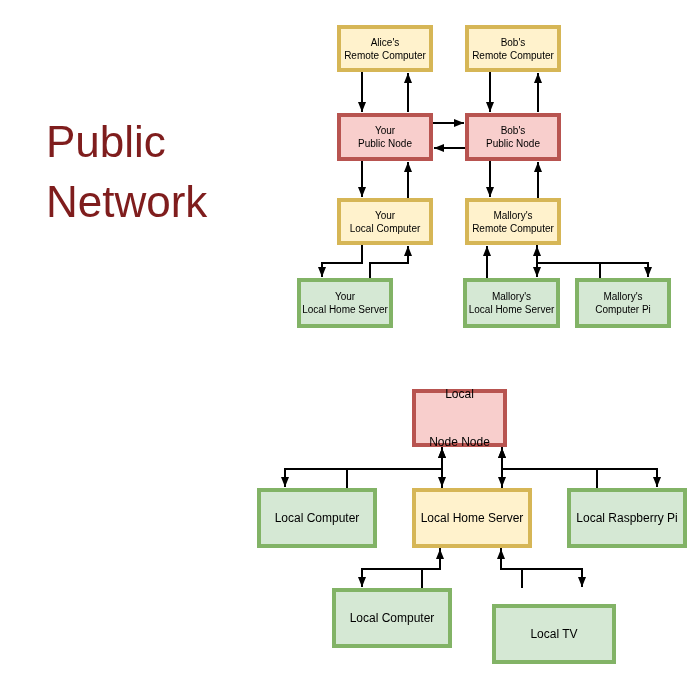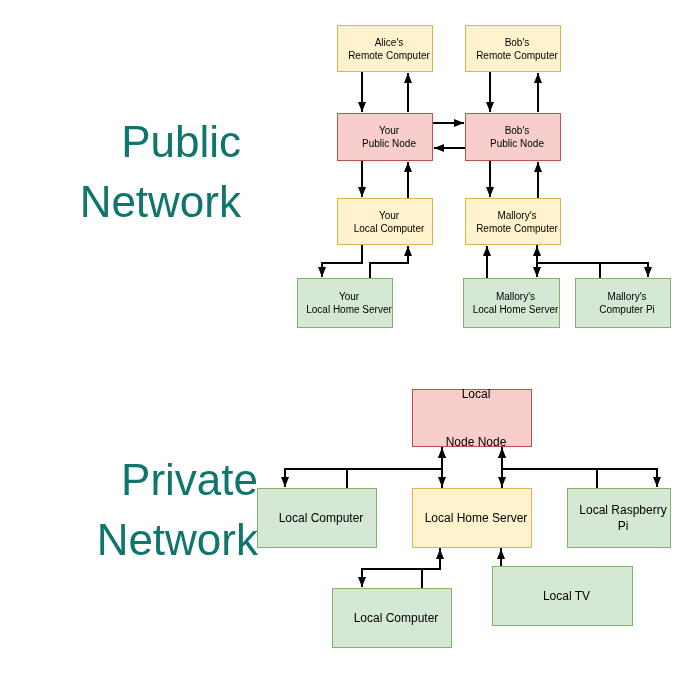--- a/index.html
+++ b/index.html
@@ -10,41 +10,39 @@
     background:#ffffff;
     overflow:hidden;
   }
   #edges {
     position:absolute; left:0; top:0;
     pointer-events:none;
   }
   .node {
     position:absolute;
     box-sizing:border-box;
-    border:1px solid #a3a3a3;
+    border:4px solid #a3a3a3;
     display:flex;
     flex-direction:column;
     align-items:center;
     justify-content:center;
     text-align:center;
     color:#000000;
-    padding-left:8px;
   }
   .node.small { font-size:10px; line-height:13px; }
   .node.large { font-size:12px; line-height:16px; }
   .yellow { background:#FFF2CC; border-color:#D6B656; }
   .pink   { background:#F8CECC; border-color:#B85450; }
   .green  { background:#D5E8D4; border-color:#82B366; }
   .heading {
     position:absolute;
     font-size:44px;
     line-height:60px;
-    color:#0f766e;
+    color:#7f1d1d;
     font-weight:400;
-    text-align:right;
   }
 </style>
 </head>
 <body>
 
 <div id="canvas">
 
   <svg id="edges" width="700" height="700">
     <defs>
       <marker id="arrowhead" orient="auto" markerWidth="5" markerHeight="4" refX="5" refY="2" markerUnits="strokeWidth">
@@ -76,21 +74,20 @@
       <polyline points="502,447 502,469 657,469 657,487" fill="none" stroke="#000000" stroke-width="2" marker-end="url(#arrowhead)"></polyline>
       <polyline points="597,488 597,469 502,469 502,448" fill="none" stroke="#000000" stroke-width="2" marker-end="url(#arrowhead)"></polyline>
       <polyline points="440,548 440,569 362,569 362,587" fill="none" stroke="#000000" stroke-width="2" marker-end="url(#arrowhead)"></polyline>
       <polyline points="422,588 422,569 440,569 440,549" fill="none" stroke="#000000" stroke-width="2" marker-end="url(#arrowhead)"></polyline>
       <polyline points="501,548 501,569 582,569 582,587" fill="none" stroke="#000000" stroke-width="2" marker-end="url(#arrowhead)"></polyline>
       <polyline points="522,588 522,569 501,569 501,549" fill="none" stroke="#000000" stroke-width="2" marker-end="url(#arrowhead)"></polyline>
     </svg>
 
   <div class="heading" style="left:46px; top:112px; width:195px;">Public Network</div>
 
-  <div class="heading" style="left:53px; top:450px; width:205px;">Private Network</div>
 
   <div class="node yellow small" style="left:337px; top:25px; width:96px; height:47px;">
     <span>Alice's</span>
     <span>Remote Computer</span>
   </div>
 
   <div class="node yellow small" style="left:465px; top:25px; width:96px; height:47px;">
     <span>Bob's</span>
     <span>Remote Computer</span>
   </div>
@@ -123,38 +120,38 @@
   <div class="node green small" style="left:463px; top:278px; width:97px; height:50px;">
     <span>Mallory's</span>
     <span>Local Home Server</span>
   </div>
 
   <div class="node green small" style="left:575px; top:278px; width:96px; height:50px;">
     <span>Mallory's</span>
     <span>Computer Pi</span>
   </div>
 
-  <div class="node pink large" style="left:412px; top:389px; width:120px; height:58px;gap:32px;">
+  <div class="node pink large" style="left:412px; top:389px; width:95px; height:58px;gap:32px;">
     <span>Local</span>
     <span>Node Node</span>
   </div>
 
   <div class="node green large" style="left:257px; top:488px; width:120px; height:60px;">
     <span>Local Computer</span>
   </div>
 
   <div class="node yellow large" style="left:412px; top:488px; width:120px; height:60px;">
     <span>Local Home Server</span>
   </div>
 
-  <div class="node green large" style="left:567px; top:488px; width:104px; height:60px;">
+  <div class="node green large" style="left:567px; top:488px; width:120px; height:60px;">
     <span>Local Raspberry Pi</span>
   </div>
 
   <div class="node green large" style="left:332px; top:588px; width:120px; height:60px;">
     <span>Local Computer</span>
   </div>
 
-  <div class="node green large" style="left:492px; top:566px; width:141px; height:60px;">
+  <div class="node green large" style="left:492px; top:604px; width:124px; height:60px;">
     <span>Local TV</span>
   </div>
 
 </div>
 
 </body></html>

